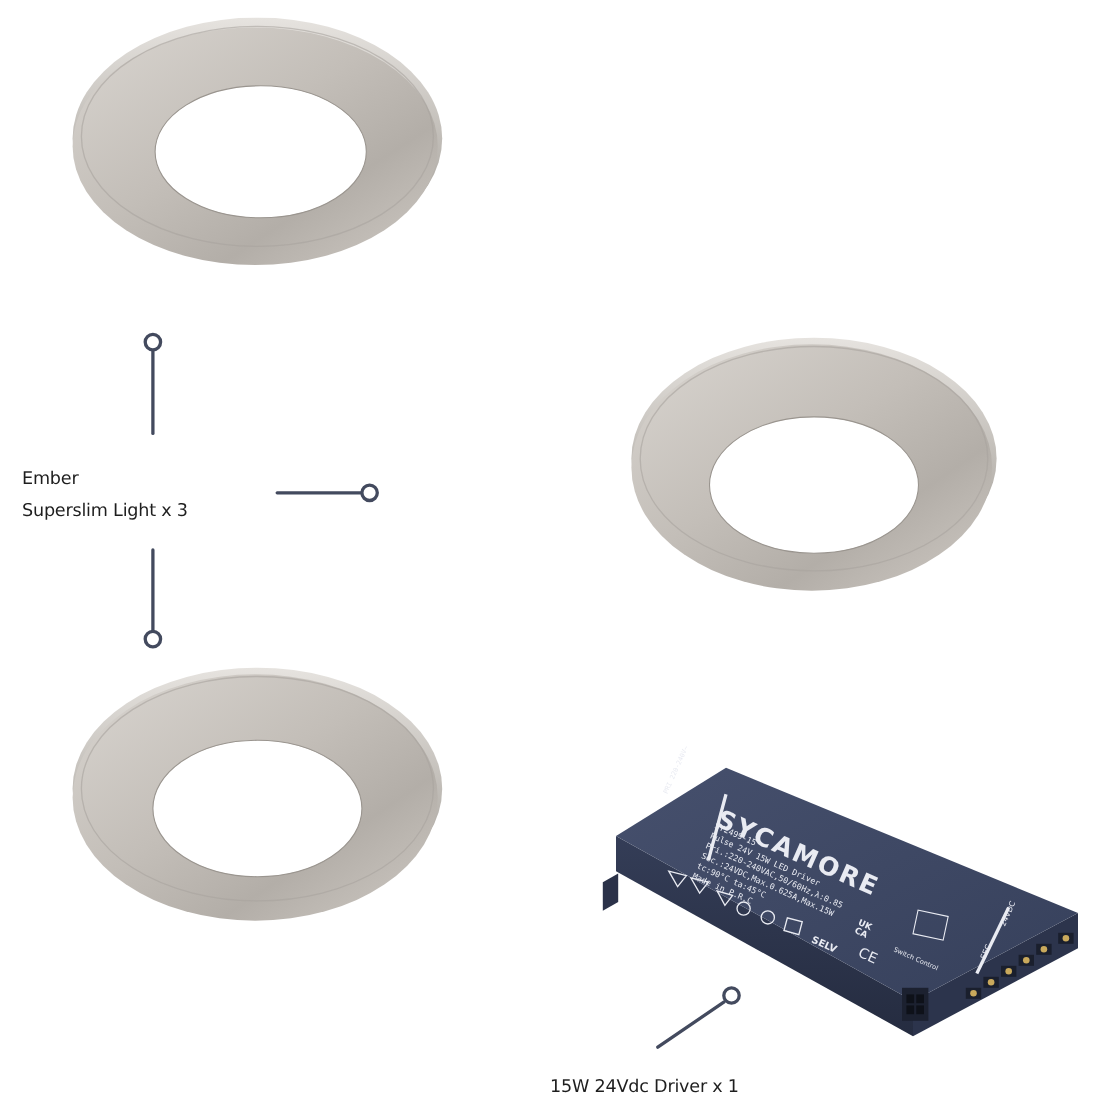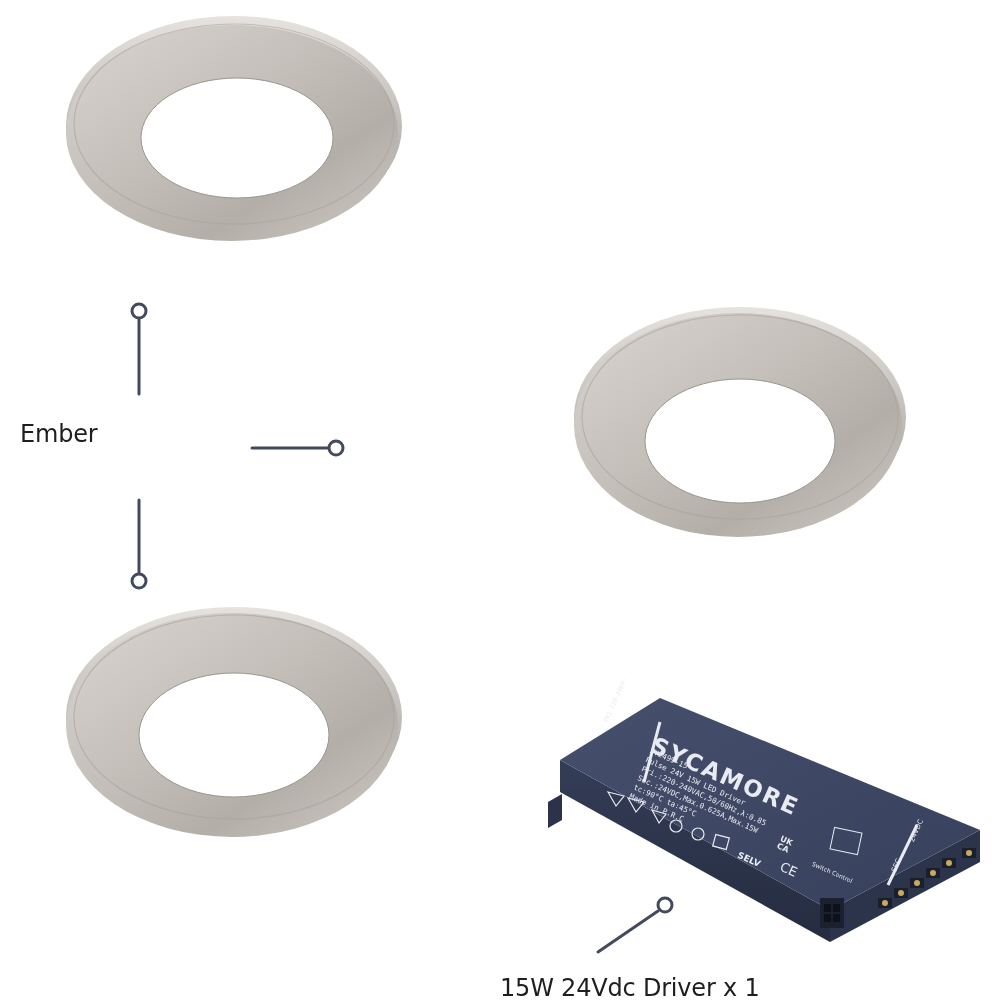--- a/index.html
+++ b/index.html
@@ -1,19 +1,19 @@
 <!DOCTYPE html>
 <html><head>
 <meta charset="utf-8">
 <style>
   html, body { margin:0; padding:0; background:#ffffff; }
   body { width:1000px; height:1000px; position:relative; overflow:hidden;
          font-family:"DejaVu Sans","Liberation Sans",sans-serif; color:#1e1e1e; }
   .abs { position:absolute; }
-  .label { font-size:24px; line-height:29px; font-weight:400; letter-spacing:-0.2px; }
+  .label { font-size:16px; line-height:29px; font-weight:400; letter-spacing:-0.2px; }
   svg { display:block; }
 </style>
 </head>
 <body>
 
 <div class="abs" style="left:62px;top:16px;width:345px;height:230px;">
   <svg width="345" height="230" viewBox="0 0 345 230">
     <defs>
       <linearGradient id="metal1" x1="0" y1="0" x2="1" y2="1">
         <stop offset="0" stop-color="#d9d5d0"></stop>
@@ -86,20 +86,21 @@
     <circle cx="336" cy="448" r="7" fill="#ffffff"></circle>
     <line x1="139" y1="500" x2="139" y2="573"></line>
     <circle cx="139" cy="581" r="7" fill="#ffffff"></circle>
     <line x1="598" y1="952" x2="658" y2="911"></line>
     <circle cx="665" cy="905" r="7" fill="#ffffff"></circle>
   </g>
 </svg>
 
 <div class="abs label" style="left:20px;top:420px;">
   <div>Ember</div>
+  <div>Superslim Light x 3</div>
 </div>
 
 <div class="abs" style="left:540px;top:680px;width:445px;height:270px;">
   <svg width="445" height="270" viewBox="0 0 445 270">
     <defs>
       <linearGradient id="dtop" x1="0" y1="0" x2="1" y2="1">
         <stop offset="0" stop-color="#46506d"></stop>
         <stop offset="1" stop-color="#36405b"></stop>
       </linearGradient>
       <linearGradient id="dside" x1="0" y1="0" x2="0" y2="1">

